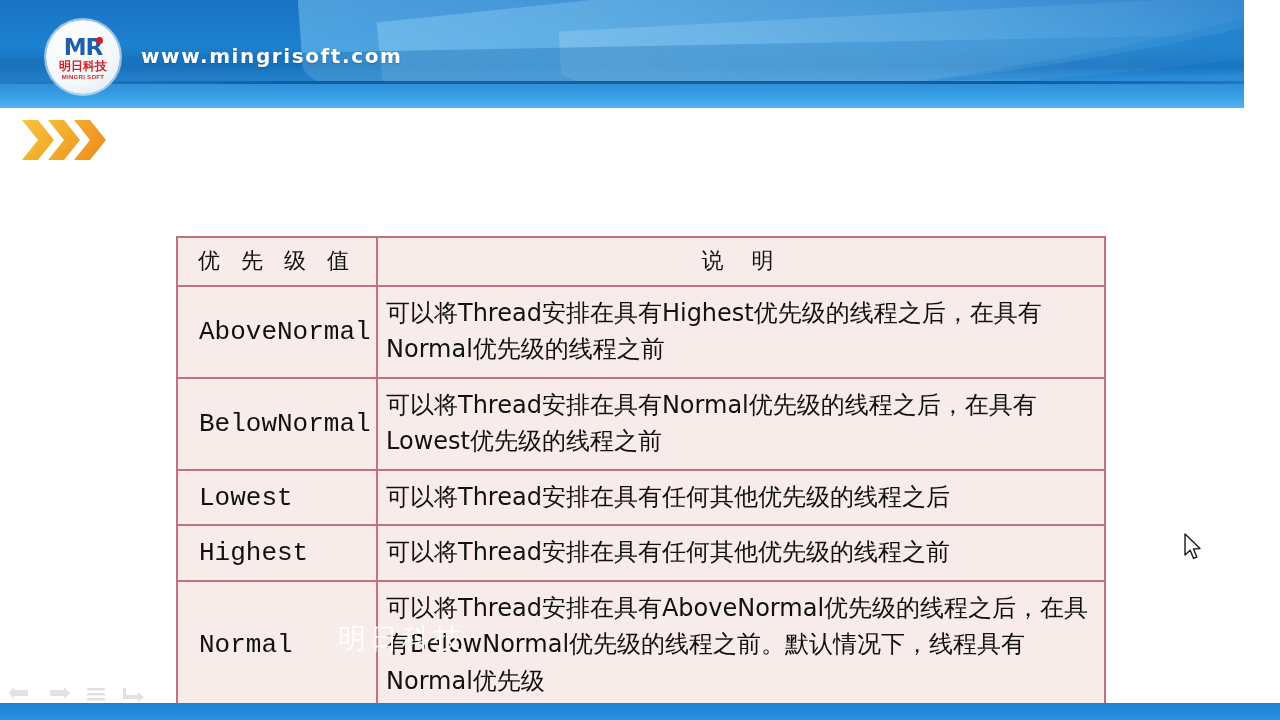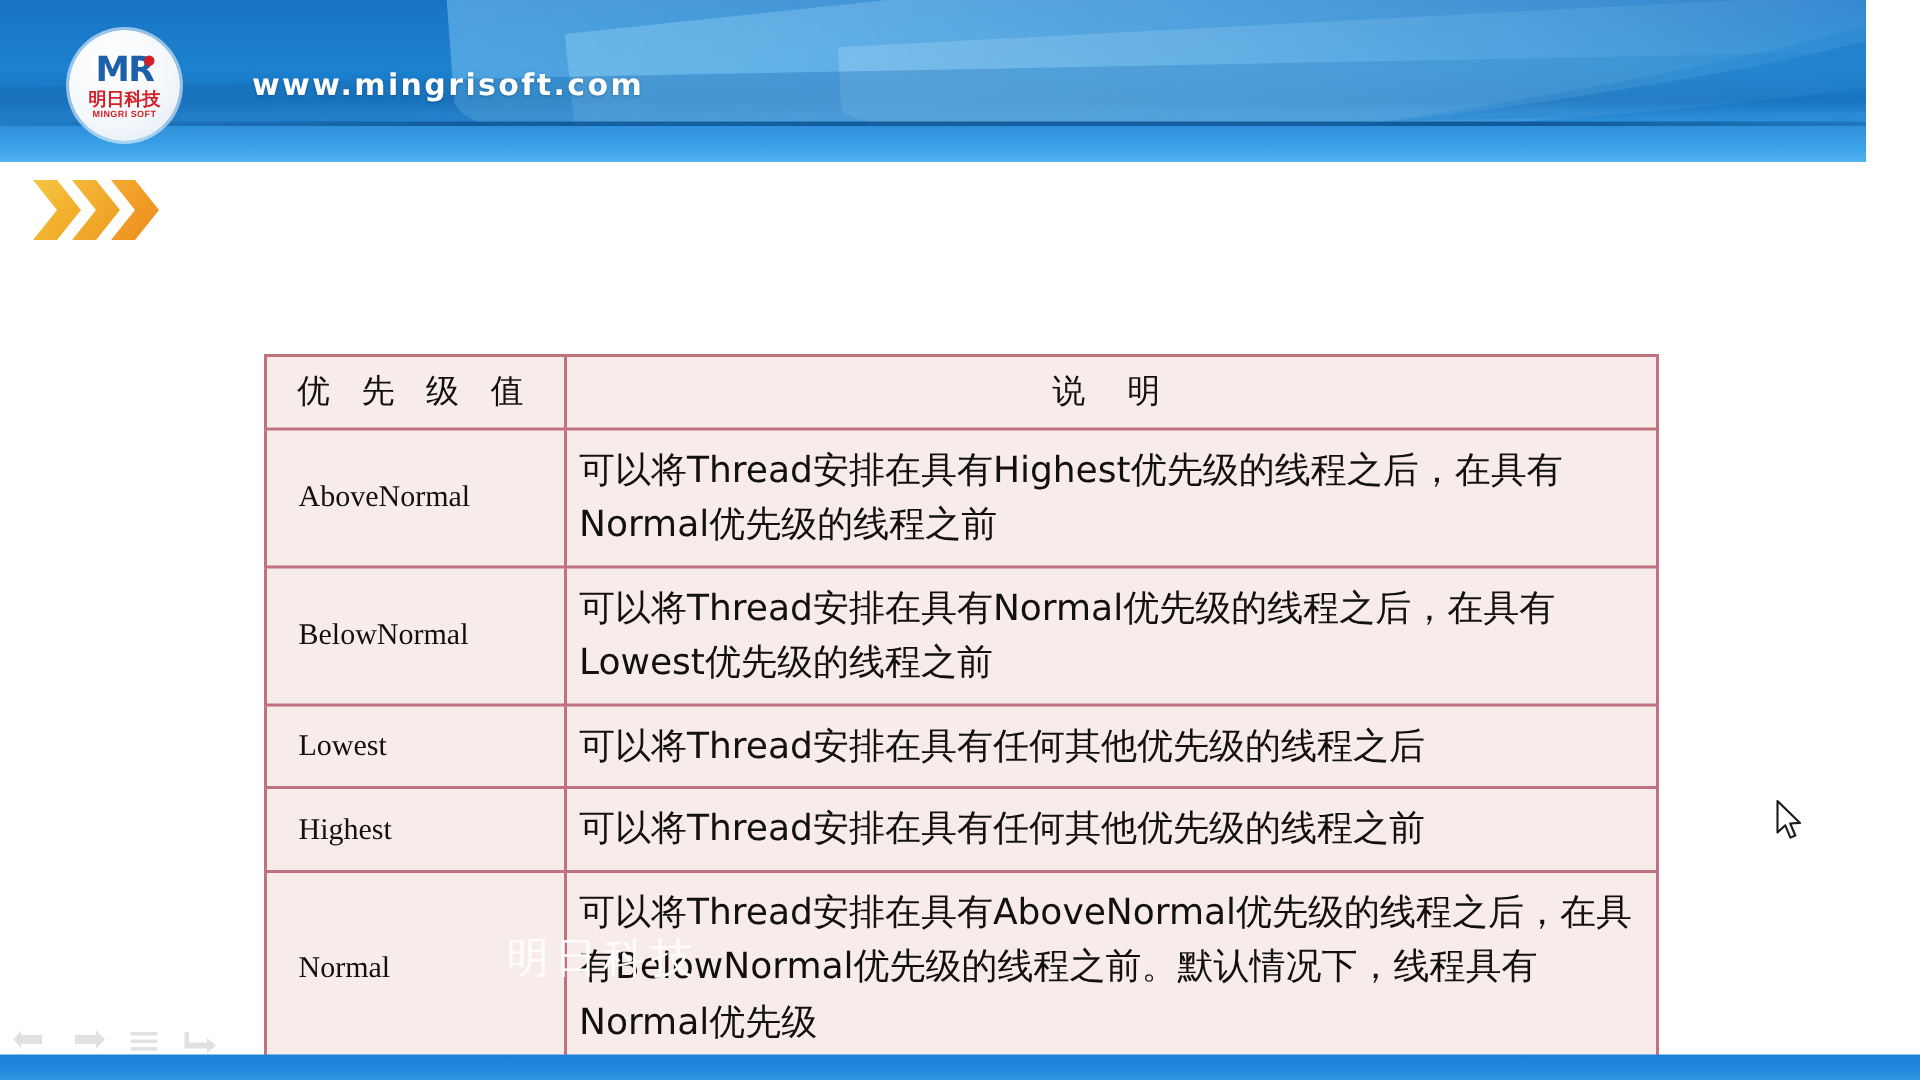--- a/index.html
+++ b/index.html
@@ -121,21 +121,21 @@
     font-size: 6px;
     font-weight: bold;
     color: #d31f26;
     letter-spacing: 0.3px;
     margin-top: 1px;
     white-space: nowrap;
   }
 
   #site-url {
     position: absolute;
-    left: 168px; top: 44px;
+    left: 141px; top: 44px;
     font-size: 20px;
     font-weight: bold;
     letter-spacing: 1.6px;
     color: #ffffff;
     font-family: "DejaVu Sans", sans-serif;
     text-shadow: 0 1px 2px rgba(0,40,80,0.35);
   }
 
   
   #title-row {
@@ -185,24 +185,24 @@
     font-size: 22px;
     font-weight: normal;
     color: #111111;
     letter-spacing: 7px;
     padding: 8px 0 9px 0;
     font-family: "DejaVu Sans", sans-serif;
   }
   #ptable th.hdr .pad { padding-left: 7px; }
 
   #ptable td.name {
-    font-size: 20px;
+    font-size: 26px;
     color: #111111;
     padding: 10px 0 10px 21px;
-    font-family: Liberation Serif, serif;
+    font-family: Liberation Mono, monospace;
   }
   #ptable td.desc {
     font-size: 24px;
     color: #111111;
     padding: 8px 10px 9px 8px;
     line-height: 1.52;
     font-family: "DejaVu Sans", "Liberation Sans", sans-serif;
   }
 
   

